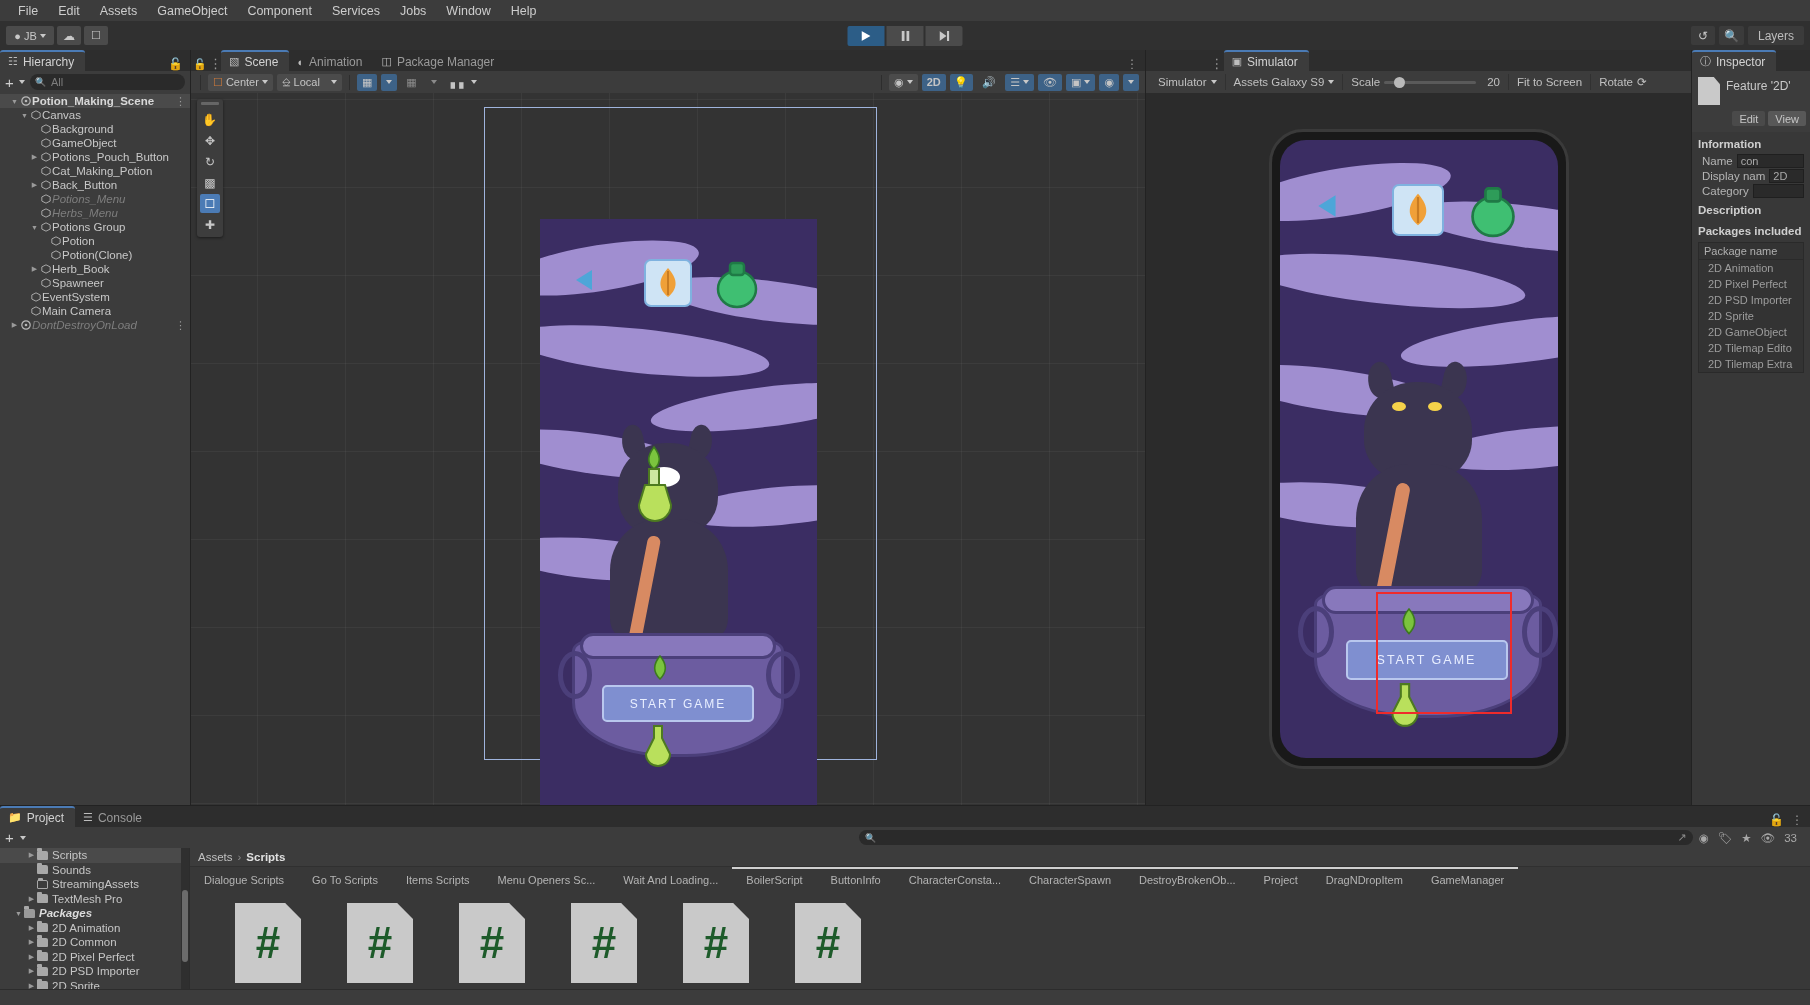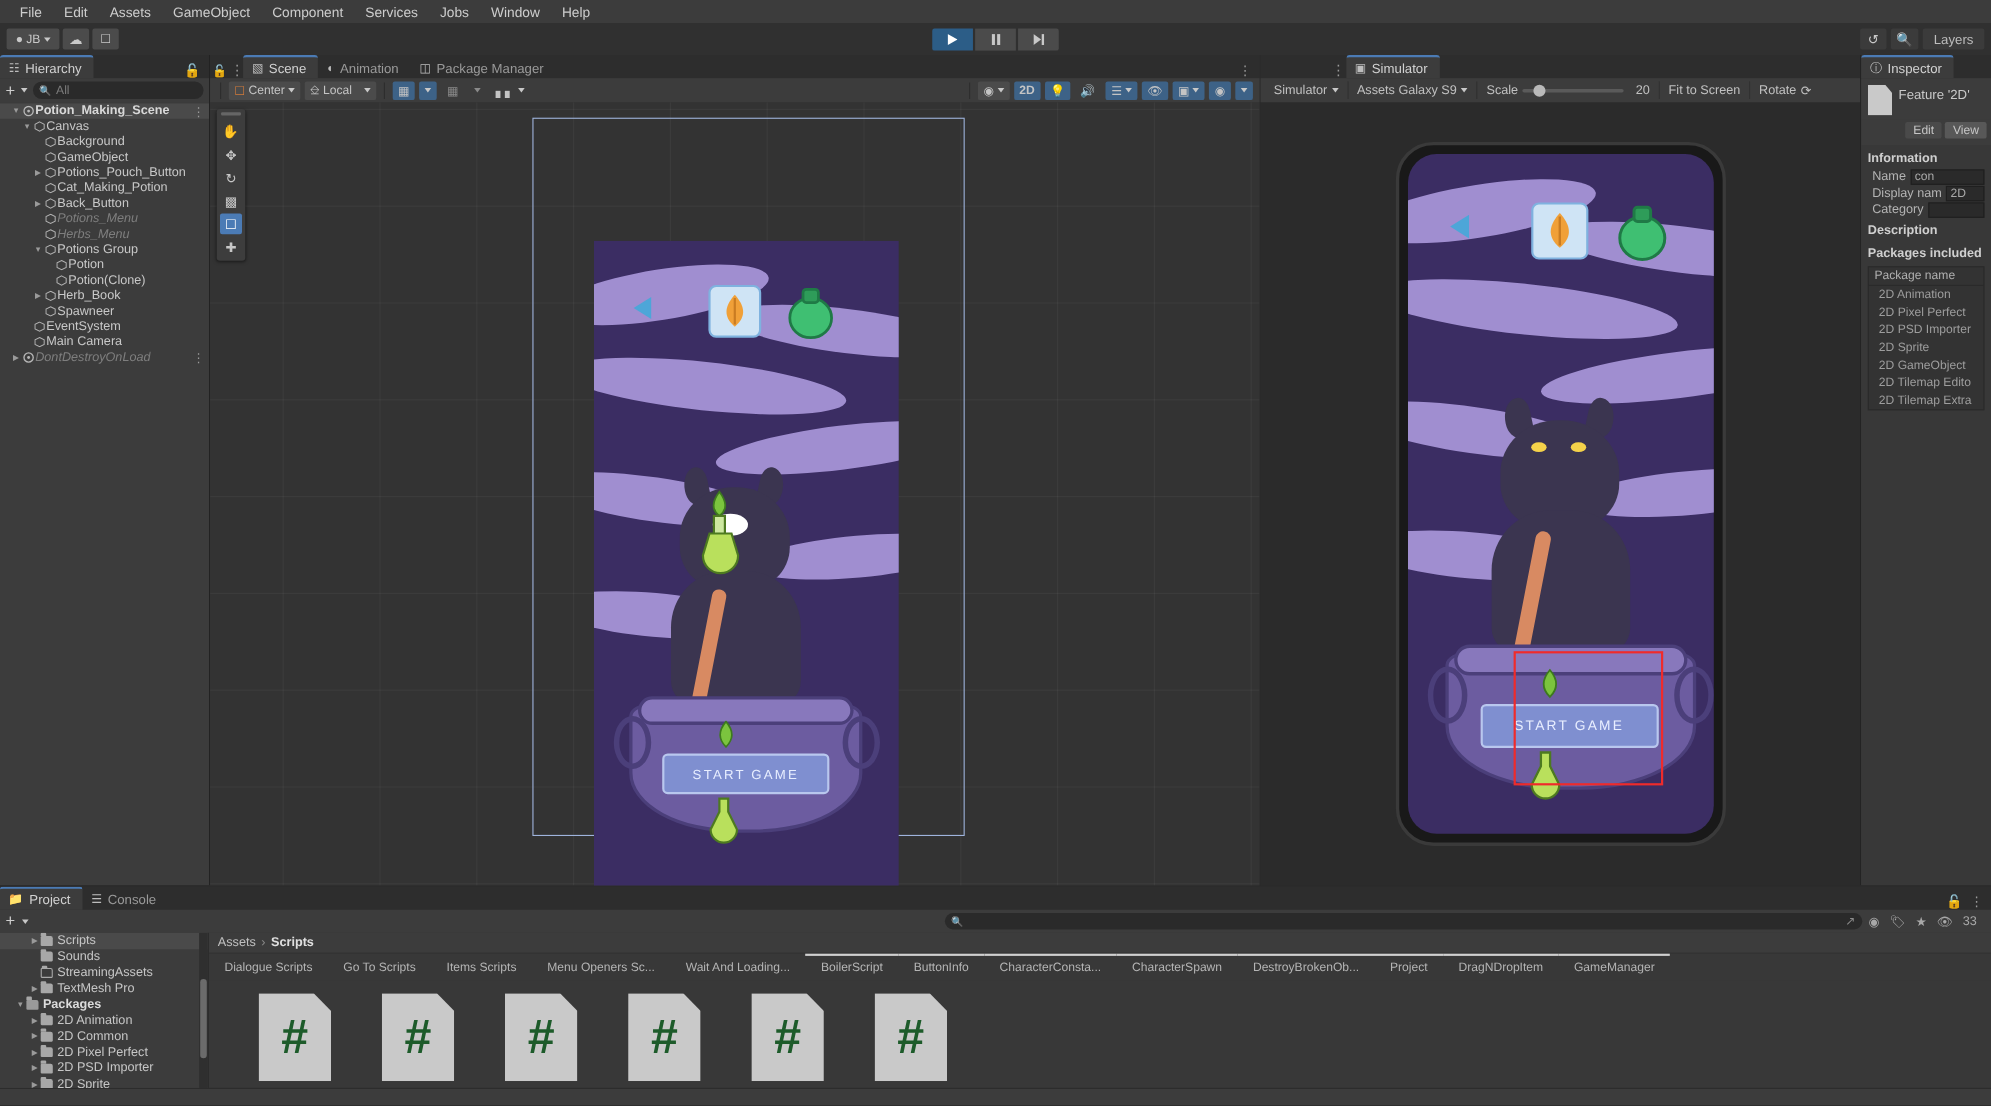--- a/index.html
+++ b/index.html
@@ -131,21 +131,21 @@
   .pkghead{ padding:2px 5px; color:#b0b0b0; font-size:11px; border-bottom:1px solid #2a2a2a;}
   .pkgrow{ padding:2px 5px 2px 9px; color:#9d9d9d; font-size:11px; white-space:nowrap; overflow:hidden;}
 
   
   .bottom{ height:200px; display:flex; flex-direction:column; flex:none; background:#383838; border-top:1px solid #222;}
   .proj-tool{ height:21px; background:#3c3c3c; display:flex; align-items:center; flex:none; padding:0 5px; gap:6px;}
   .proj-main{ flex:1; display:flex; min-height:0;}
   .ptree{ width:190px; background:#3c3c3c; position:relative; overflow:hidden; border-right:1px solid #2c2c2c;}
   .prow{ height:14.5px; display:flex; align-items:center; font-size:11.5px; color:#c6c6c6; white-space:nowrap;}
   .prow.sel{ background:#4a4a4a;}
-  .prow.bold{ font-weight:bold; color:#dcdcdc;}
+  .prow.bold{ font-weight:bold; color:#dcdcdc;font-style:italic;}
   .folder{ width:11px;height:9px;background:#a8a8a8;border-radius:1px 2px 1px 1px; margin-right:4px; flex:none;
      position:relative;}
   .folder:before{ content:''; position:absolute; left:0; top:-2.5px; width:5px;height:3px;background:#a8a8a8;border-radius:1px 1px 0 0;}
   .folder.open{ background:#9a9a9a;}
   .folder.hollow{ background:transparent; border:1.3px solid #a8a8a8;}
   .folder.hollow:before{ background:#a8a8a8;}
   .pcontent{ flex:1; display:flex; flex-direction:column; background:#383838; min-width:0;}
   .crumb{ height:19px; background:#3c3c3c; display:flex; align-items:center; gap:5px; padding:0 8px; font-size:11.5px; color:#c0c0c0; flex:none; border-bottom:1px solid #303030;}
   .crumb .cur{ color:#e0e0e0; font-weight:bold;}
   .subtabs{ height:24px; display:flex; align-items:center; flex:none; position:relative; background:#383838;}

